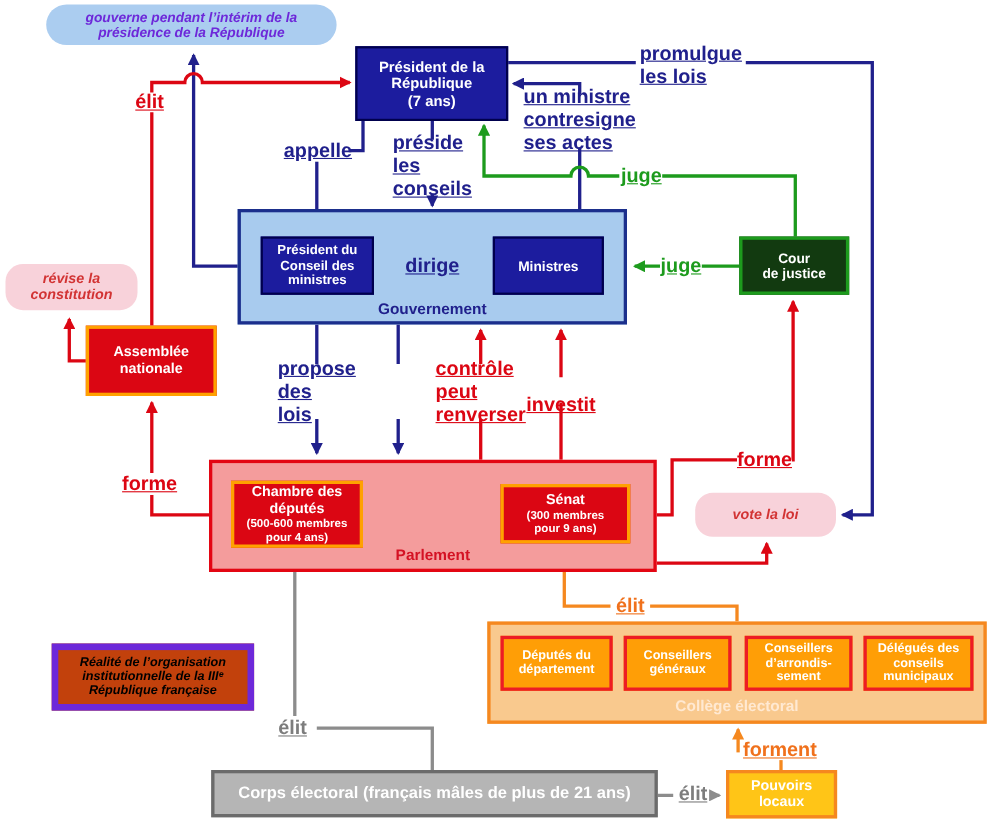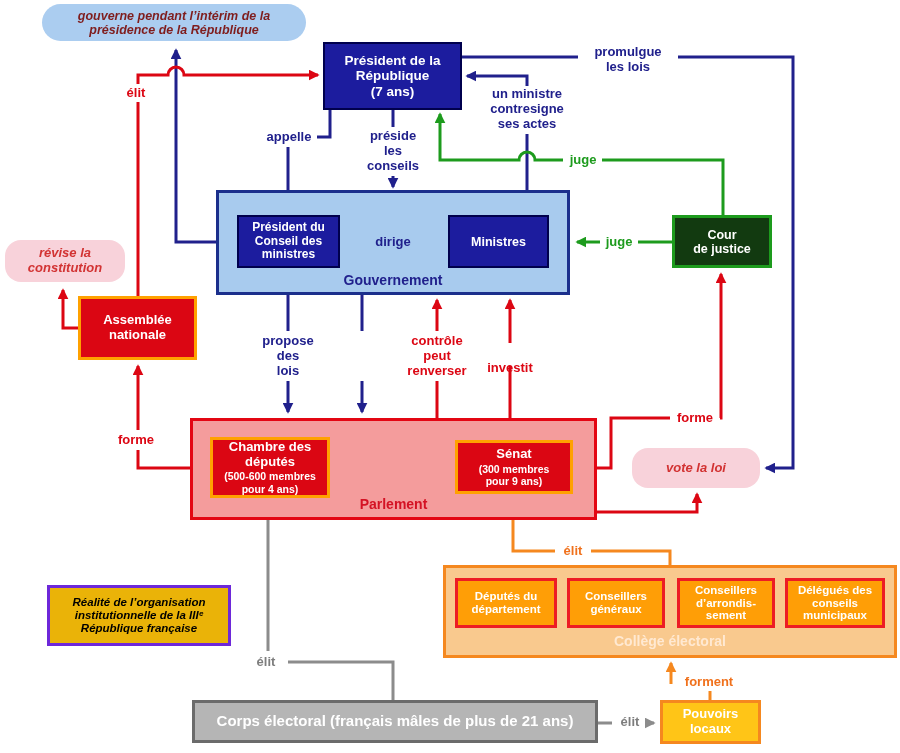--- a/index.html
+++ b/index.html
@@ -3,41 +3,41 @@
 <meta charset="utf-8">
 <style>
   html,body{margin:0;padding:0;background:#fff;}
   .stage{position:relative;width:900px;height:753px;background:#ffffff;
          font-family:"Liberation Sans",sans-serif;overflow:hidden;}
   .wires{position:absolute;left:0;top:0;width:900px;height:753px;}
   .box{position:absolute;display:flex;align-items:center;justify-content:center;
        text-align:center;font-weight:bold;box-sizing:border-box;line-height:1.12;}
   .pre{white-space:pre-line;}
   .elabel{position:absolute;transform:translate(-50%,-50%);font-weight:bold;
-          font-size:13px;line-height:1.16;text-align:center;white-space:pre-line;z-index:3;}
+          font-size:18px;line-height:1.16;white-space:pre-line;z-index:3;text-decoration:underline;}
   .navy{color:#20208c;}
   .red{color:#dc0613;}
   .green{color:#1d9b1d;}
   .orange{color:#f0711c;}
   .gray{color:#7d7d7d;}
 
-  .bubble-blue{background:#abcdf0;border-radius:20px;color:#7f1d1d;
+  .bubble-blue{background:#abcdf0;border-radius:20px;color:#6d28d9;
                font-style:italic;font-size:12.5px;}
   .bubble-pink{background:#f8d2da;border-radius:16px;color:#d23333;
                font-style:italic;font-size:13px;}
   .navy-box{background:#1c1c9e;border:2px solid #00004d;color:#fff;font-size:13px;}
   .panel-blue{background:#a8cbee;border:3px solid #1b2f8c;}
   .panel-pink{background:#f49c9c;border:3px solid #e30613;}
   .panel-orange{background:#f9c98e;border:3px solid #f5881f;}
   .green-box{background:#123a10;border:3px solid #1d9b1d;color:#fff;font-size:12.5px;}
   .red-box{background:#db0613;border:3px solid #ffa100;color:#ffffff;font-size:13px;flex-direction:column;}
   .orange-box{background:#ff9e06;border:3px solid #ed1c24;color:#fff;font-size:11.5px;}
   .gray-box{background:#b5b5b5;border:3px solid #6b6b6b;color:#fff;font-size:15px;}
   .gold-box{background:#ffc517;border:3px solid #f5881f;color:#fff;font-size:13px;}
-  .note-box{background:#eab308;border:3px solid #6d28d9;color:#000;font-style:italic;font-size:11.5px;}
+  .note-box{background:#c2410c;border:6px solid #6d28d9;color:#000;font-style:italic;font-size:11.5px;}
   .panel-label{position:absolute;left:0;right:0;text-align:center;font-weight:bold;z-index:3;}
   .detail{font-size:10.5px;line-height:1.15;margin-top:1px;}
 </style>
 </head>
 <body>
 
 <div class="stage">
 
   <svg class="wires" viewBox="0 0 900 753">
     <defs>

